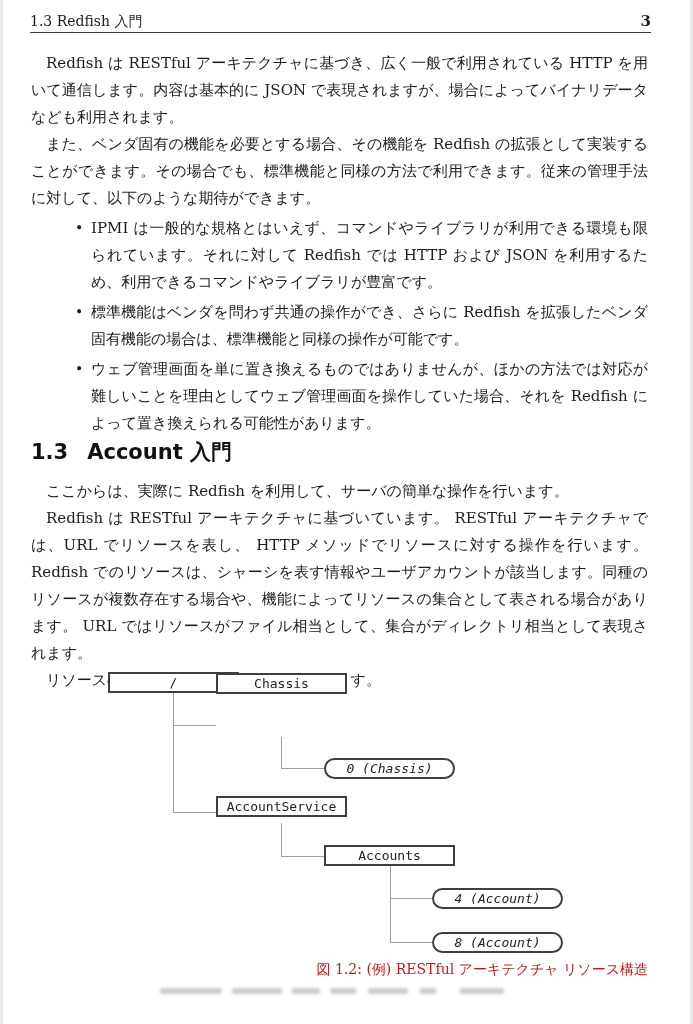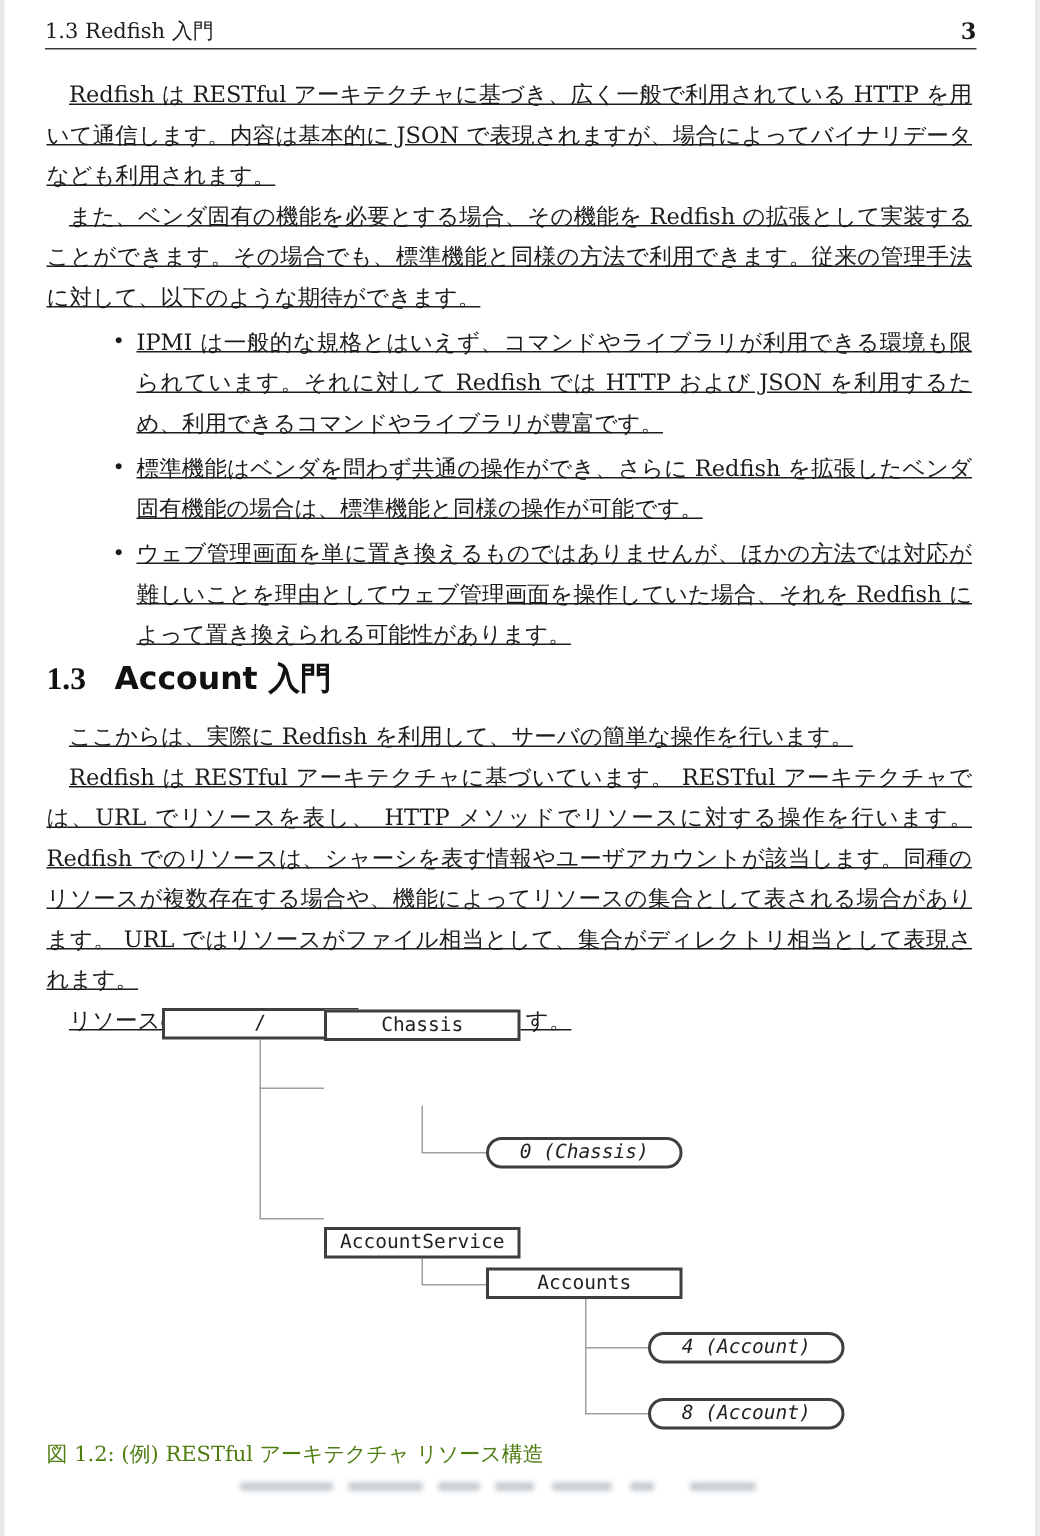--- a/index.html
+++ b/index.html
@@ -20,56 +20,55 @@
     border-bottom: 1px solid #3c3c3c;
     padding-bottom: 2px;
   }
   .rh-left { float: left; }
   .rh-page { float: right; font-weight: bold; font-size: 15px; }
   
   .textcol {
     position: absolute; left: 28px; width: 617px;
     font-size: 15px; line-height: 27px;
     text-align: justify;
-    text-decoration: underline;
   }
   .para { text-indent: 1em; }
   .bullets { margin-top: 2px; }
   .bullet-item { position: relative; padding-left: 60px; margin-top: 3px; }
   .bullet-item .marker {
     position: absolute; left: 44px; top: 0;
     font-size: 14px;
   }
   
   .section-heading {
     position: absolute; left: 28px; top: 438px; width: 617px;
     font-family: "DejaVu Sans", "Liberation Sans", sans-serif;
     font-weight: bold; font-size: 21px; line-height: 28px;
     color: #111;
   }
-  .section-heading .secnum { margin-right: 19px; font-family: Liberation Serif, serif; }
+  .section-heading .secnum { margin-right: 19px; }
   
   .diagram { position: absolute; left: 0; top: 0; width: 693px; height: 1024px; pointer-events: none; }
   .node {
     position: absolute;
     width: 131px; height: 21px;
     border: 2px solid #3f3f3f;
     background: #ffffff;
     font-family: "DejaVu Sans Mono", "Liberation Mono", monospace;
     font-size: 13px; line-height: 17px;
     color: #222;
     text-align: center;
     display: flex; align-items: center; justify-content: center;
   }
   .node.pill { border-radius: 11px; font-style: italic; }
   .conn { position: absolute; background: #a0a0a0; }
   
   .caption {
     position: absolute; left: 28px; top: 961px; width: 617px;
-    text-align: left; font-size: 14px; color: #4d7c0f;
+    text-align: right; font-size: 14px; color: #b91c1c;
   }
   
   .smudge { position: absolute; top: 987px; height: 9px; filter: blur(1.6px); opacity: 0.55; }
   .smudge b { position: absolute; top: 1px; height: 6px; background: #9aa4ae; border-radius: 2px; }
 </style>
 </head>
 <body>
 
 <div class="page">
 
@@ -116,21 +115,21 @@
     <div class="conn" style="left:278px; top:768px; width:43px; height:1px;"></div>
     <div class="conn" style="left:278px; top:823px; width:1px;  height:33px;"></div>
     <div class="conn" style="left:278px; top:856px; width:43px; height:1px;"></div>
     <div class="conn" style="left:387px; top:866px; width:1px;  height:77px;"></div>
     <div class="conn" style="left:387px; top:898px; width:42px; height:1px;"></div>
     <div class="conn" style="left:387px; top:942px; width:42px; height:1px;"></div>
 
     <div class="node" style="left:105px; top:672px;">/</div>
     <div class="node" style="left:213px; top:673px;text-align:right;">Chassis</div>
     <div class="node pill" style="left:321px; top:758px;">0 (Chassis)</div>
-    <div class="node" style="left:213px; top:818px;">AccountService</div>
+    <div class="node" style="left:213px; top:796px;">AccountService</div>
     <div class="node" style="left:321px; top:845px;">Accounts</div>
     <div class="node pill" style="left:429px; top:888px;">4 (Account)</div>
     <div class="node pill" style="left:429px; top:932px;">8 (Account)</div>
   </div>
 
   <div class="caption">図 1.2: (例) RESTful アーキテクチャ リソース構造</div>
 
   <div class="smudge" style="left:157px; width:344px;">
     <b style="left:0;   width:62px;"></b>
     <b style="left:72px; width:50px;"></b>

